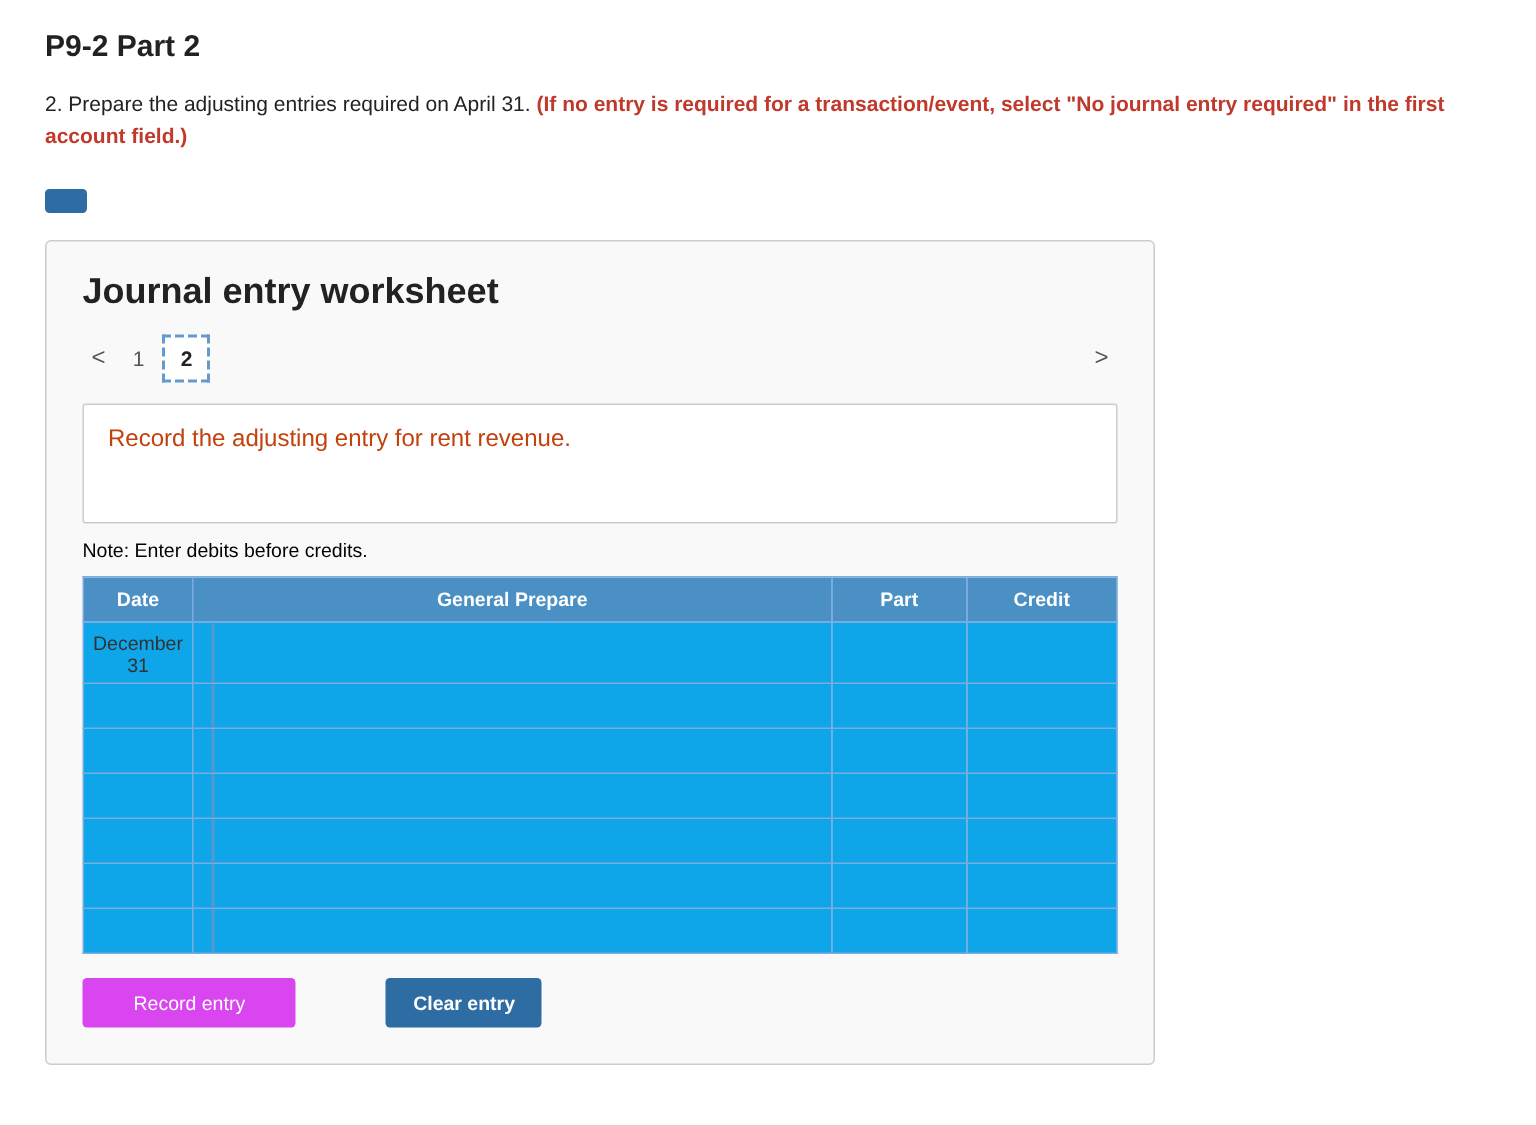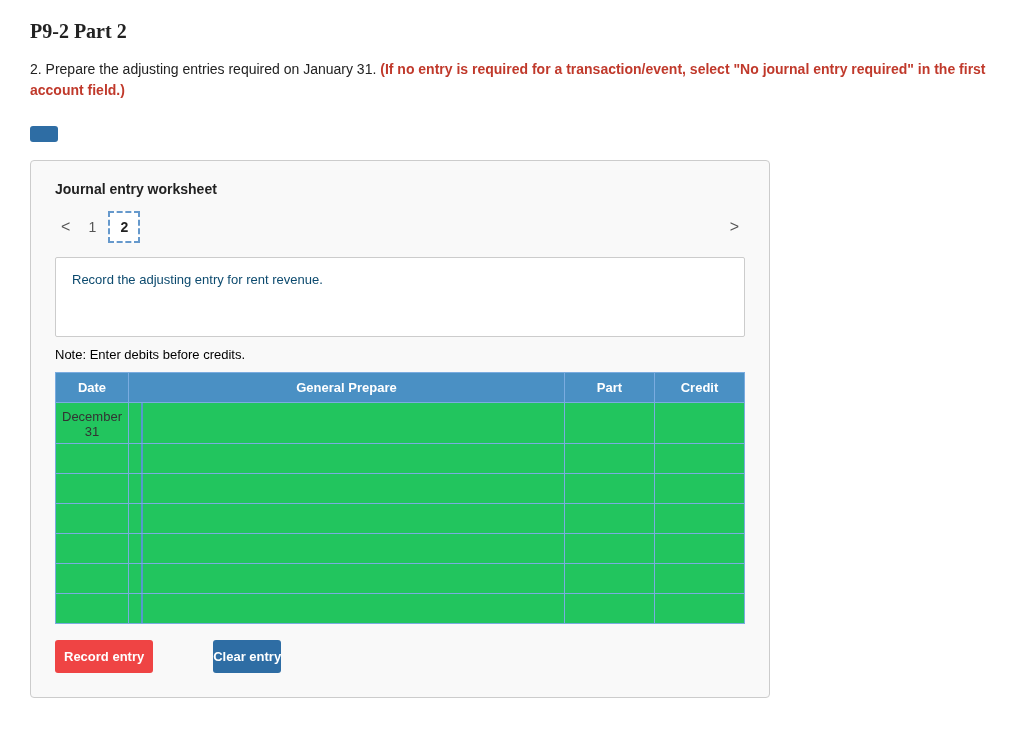--- a/index.html
+++ b/index.html
@@ -7,21 +7,20 @@
       font-family: Arial, sans-serif;
       font-size: 14px;
       background: #fff;
       color: #222;
       padding: 20px 30px;
     }
     .page-title {
       font-size: 20px;
       font-weight: bold;
       margin-bottom: 16px;
-      font-family: Liberation Serif, serif;
     }
     .instructions {
       font-size: 14px;
       line-height: 1.5;
       margin-bottom: 20px;
       max-width: 960px;
     }
     .instructions .bold-red {
       font-weight: bold;
       color: #c0392b;
@@ -38,21 +37,21 @@
       margin-bottom: 18px;
     }
     .worksheet-container {
       border: 1px solid #ccc;
       border-radius: 4px;
       padding: 20px 24px 24px;
       max-width: 740px;
       background: #f9f9f9;
     }
     .worksheet-title {
-      font-size: 14px;
+      font-size: 24px;
       font-weight: bold;
       margin-bottom: 14px;
     }
     .tab-row {
       display: flex;
       align-items: center;
       margin-bottom: 14px;
     }
     .tab-chevron {
       font-size: 16px;
@@ -81,22 +80,22 @@
       font-size: 16px;
       color: #555;
       cursor: pointer;
       padding: 2px 6px;
     }
     .entry-description-box {
       background: #fff;
       border: 1px solid #ccc;
       padding: 14px 16px;
       min-height: 80px;
-      font-size: 13px;
-      color: #0c4a6e;
+      font-size: 16px;
+      color: #c2410c;
       margin-bottom: 10px;
       border-radius: 2px;
     }
     .note-text {
       font-size: 13px;
       color: #000000;
       margin-bottom: 10px;
     }
     
     .journal-table {
@@ -111,24 +110,24 @@
     .journal-table thead th {
       padding: 7px 10px;
       text-align: center;
       font-size: 13px;
       font-weight: bold;
       border: 1px solid #7aace0;
     }
     .journal-table thead th.date-col { width: 70px; }
     .journal-table thead th.gj-col { width: auto; }
     .journal-table thead th.debit-col { width: 90px; }
-    .journal-table thead th.credit-col { width: 90px; }
+    .journal-table thead th.credit-col { width: 100px; }
 
     .journal-table tbody tr {
-      background: #22c55e;
+      background: #0ea5e9;
     }
     .journal-table tbody td {
       border: 1px solid #7aace0;
       padding: 0;
       height: 30px;
       vertical-align: middle;
     }
     .journal-table tbody td.date-cell {
       text-align: center;
       font-size: 13px;
@@ -158,35 +157,35 @@
       border-right: 2px solid #5599cc;
     }
     
     .button-row {
       display: flex;
       align-items: center;
       gap: 0;
       margin-top: 16px;
     }
     .btn-record {
-      background-color: #ef4444;
-      color: #fff;
-      border: none;
-      padding: 9px 9px;
-      font-size: 13px;
-      font-weight: bold;
+      background-color: #d946ef;
+      color: #fff;
+      border: none;
+      padding: 9px 34px;
+      font-size: 13px;
+      font-weight: normal;
       cursor: pointer;
       border-radius: 3px;
       margin-right: 60px;
     }
     .btn-clear {
       background-color: #2e6da4;
       color: #fff;
       border: none;
-      padding: 9px 0;
+      padding: 9px 18px;
       font-size: 13px;
       font-weight: bold;
       cursor: pointer;
       border-radius: 3px;
     }
     .btn-view-journal {
       background-color: #2e6da4;
       color: #fff;
       border: none;
       padding: 9px 18px;
@@ -200,21 +199,21 @@
 </head>
 <body>
 
 
 
 
 <div class="page-title">P9-2 Part 2</div>
 
 
 <div class="instructions">
-  <span>2. Prepare the adjusting entries required on January 31.</span>
+  <span>2. Prepare the adjusting entries required on April 31.</span>
   <span> </span>
   <span class="bold-red">(If no entry is required for a transaction/event, select "No journal entry required" in the first account field.)</span>
 </div>
 
 
 <button class="view-transaction-btn"></button>
 
 
 <div class="worksheet-container">
 

